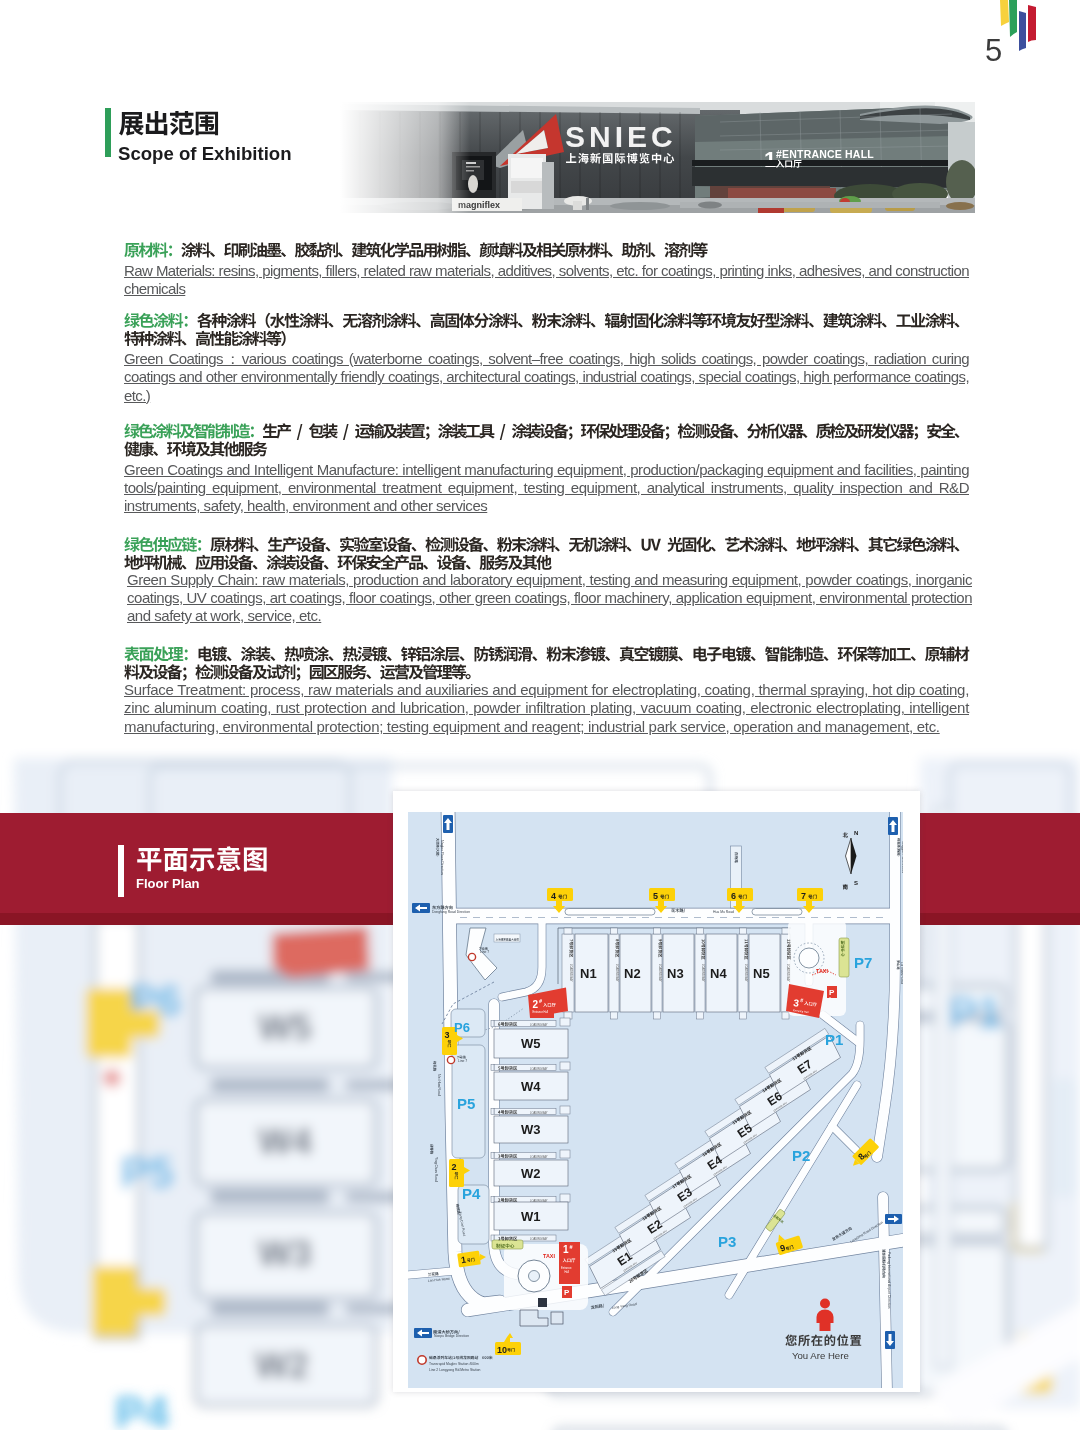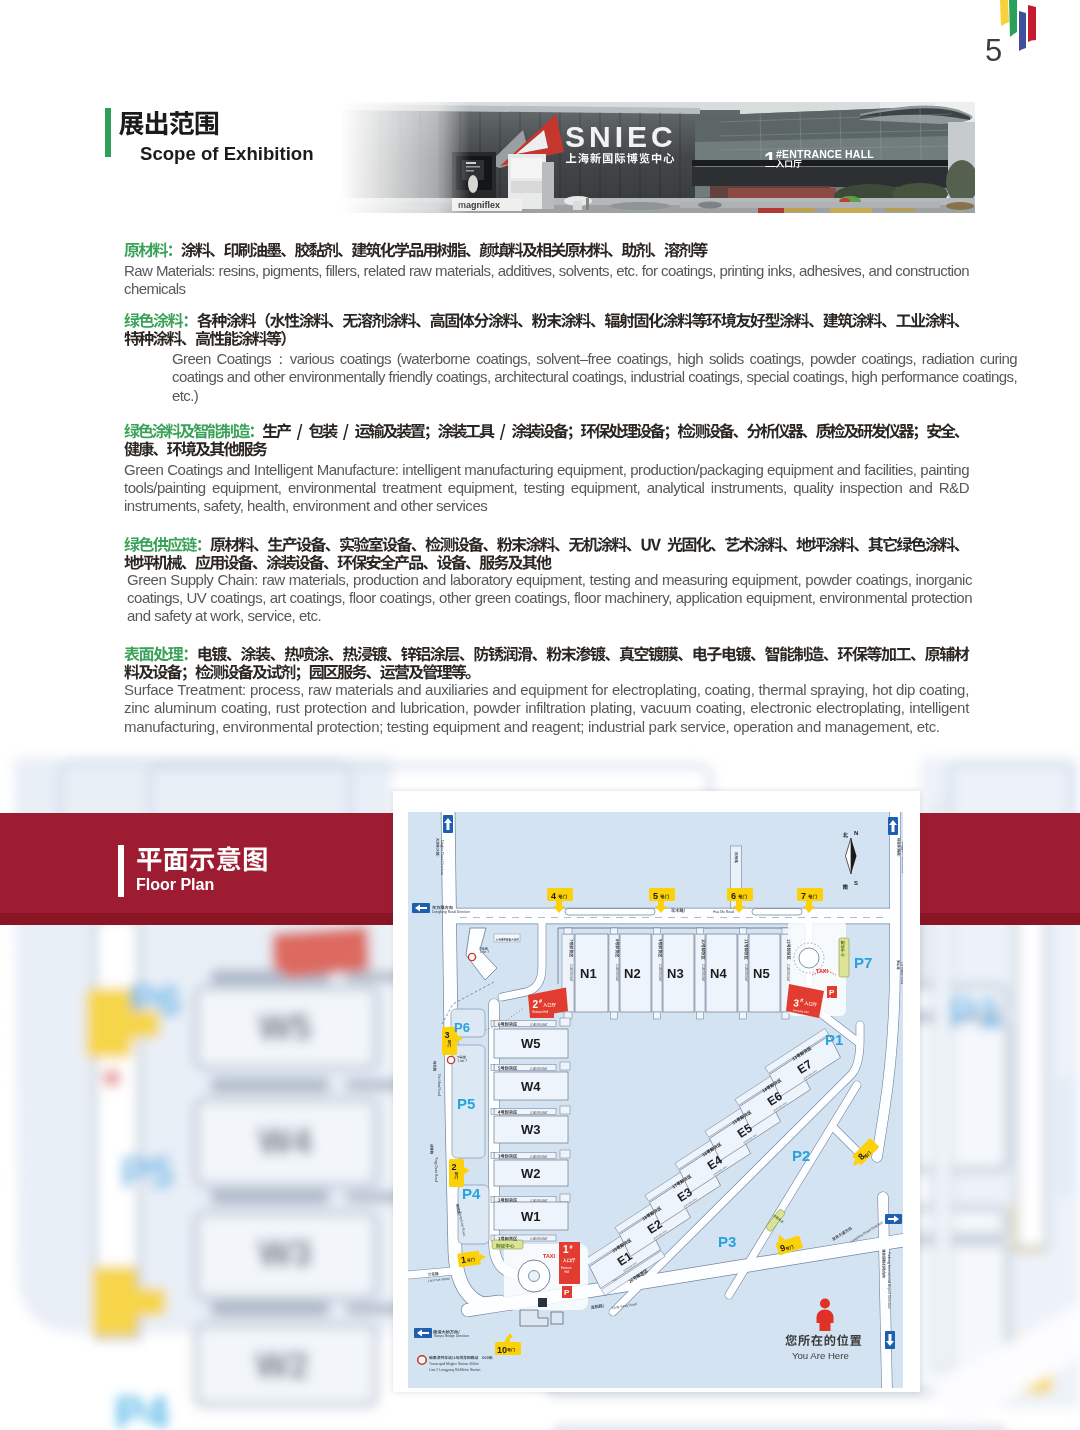--- a/index.html
+++ b/index.html
@@ -1,35 +1,35 @@
 <!DOCTYPE html>
 <html><head>
 <meta charset="utf-8">
 <style>
   html,body{margin:0;padding:0;background:#fff;}
   body{width:1080px;height:1430px;position:relative;overflow:hidden;
        font-family:"Liberation Sans",sans-serif;}
   .abs{position:absolute;}
-  .en{color:#57585a;font-size:15px;line-height:18.3px;text-align:justify;}
+  .en{color:#57585a;font-size:15px;line-height:18.3px;text-align:justify;text-decoration:underline;}
 </style>
 </head>
 <body>
 
 <svg class="abs" style="left:995px;top:0;" width="50" height="56" viewBox="0 0 50 56">
   <path d="M5,0 L13,0 L14,22 Q9.5,24 6,26 Z" fill="#f7d13c"></path>
   <path d="M14,0 L22,0 L22,32 Q18,34 15,37 Z" fill="#2ba05a"></path>
   <path d="M24,11 L31,13 L31,48 Q27,49 24,51 Z" fill="#3d4f9d"></path>
   <path d="M33,5 L41,7 L41,40 Q36,40 33,42 Z" fill="#c41b31"></path>
 </svg>
 
 <div class="abs" style="left:985px;top:33px;font-size:31px;color:#3c3c3c;">5</div>
 
 <div class="abs" style="left:105px;top:108px;width:6px;height:49px;background:#2e9e59;"></div>
 
-<div class="abs" style="left:118px;top:143px;font-size:18.6px;font-weight:bold;color:#1b1b1d;margin-left:22px;">Scope of Exhibition</div>
+<div class="abs" style="left:118px;top:143px;font-size:18.6px;font-weight:bold;color:#1b1b1d;">Scope of Exhibition</div>
 
 <svg class="abs" style="left:340px;top:102px;" width="635" height="111" viewBox="0 0 635 111">
   <defs>
     <linearGradient id="fade" x1="0" y1="0" x2="1" y2="0">
       <stop offset="0" stop-color="#fff" stop-opacity="1"></stop>
       <stop offset="0.75" stop-color="#fff" stop-opacity="0.55"></stop>
       <stop offset="1" stop-color="#fff" stop-opacity="0"></stop>
     </linearGradient>
     <linearGradient id="fac" x1="0" y1="0" x2="0" y2="1">
       <stop offset="0" stop-color="#63686b"></stop>
@@ -133,21 +133,21 @@
   <rect x="171" y="79" width="32" height="12" fill="#d8d8d8"></rect>
   <rect x="112" y="96" width="70" height="13" fill="#efefed"></rect>
   <text x="118" y="106" font-family="Liberation Sans,sans-serif" font-size="9" font-weight="bold" fill="#3a3a3a">magniflex</text>
   <rect x="202" y="60" width="12" height="47" fill="#b8bcbe"></rect>
 
   <rect x="0" y="0" width="130" height="111" fill="url(#fade)"></rect>
 </svg>
 
 <div class="abs en" style="left:124px;top:261.5px;width:845px;letter-spacing:-0.6px;">Raw Materials: resins, pigments, fillers, related raw materials, additives, solvents, etc. for coatings, printing inks, adhesives, and construction chemicals</div>
 
-<div class="abs en" style="left:124px;top:350px;width:845px;letter-spacing:-0.6px;margin-left:48px;">Green Coatings：various coatings (waterborne coatings, solvent–free coatings, high solids coatings, powder coatings, radiation curing coatings and other environmentally friendly coatings, architectural coatings, industrial coatings, special coatings, high performance coatings, etc.)</div>
+<div class="abs en" style="left:124px;top:350px;width:845px;letter-spacing:-0.6px;">Green Coatings：various coatings (waterborne coatings, solvent–free coatings, high solids coatings, powder coatings, radiation curing coatings and other environmentally friendly coatings, architectural coatings, industrial coatings, special coatings, high performance coatings, etc.)</div>
 
 <div class="abs en" style="left:124px;top:460.5px;width:845px;letter-spacing:-0.48px;">Green Coatings and Intelligent Manufacture: intelligent manufacturing equipment, production/packaging equipment and facilities, painting tools/painting equipment, environmental treatment equipment, testing equipment, analytical instruments, quality inspection and R&amp;D instruments, safety, health, environment and other services</div>
 
 <div class="abs en" style="left:127px;top:570.5px;width:845px;letter-spacing:-0.48px;">Green Supply Chain: raw materials, production and laboratory equipment, testing and measuring equipment, powder coatings, inorganic coatings, UV coatings, art coatings, floor coatings, other green coatings, floor machinery, application equipment, environmental protection and safety at work, service, etc.</div>
 
 <div class="abs en" style="left:124px;top:681px;width:845px;letter-spacing:-0.32px;">Surface Treatment: process, raw materials and auxiliaries and equipment for electroplating, coating, thermal spraying, hot dip coating, zinc aluminum coating, rust protection and lubrication, powder infiltration plating, vacuum coating, electronic electroplating, intelligent manufacturing, environmental protection; testing equipment and reagent; industrial park service, operation and management, etc.</div>
 
 <svg class="abs" style="left:0;top:748px;" width="1080" height="682" viewBox="0 0 1080 682">
   <defs>
       <filter id="bgb" x="-5%" y="-5%" width="110%" height="110%">
@@ -228,21 +228,21 @@
     <rect x="952" y="120" width="60" height="26" rx="6" fill="#dfe9f4"></rect>
     <rect x="1052" y="330" width="24" height="120" rx="8" fill="#e4edf6"></rect>
   </g>
 </svg>
 
 <div class="abs" style="left:0;top:813px;width:1080px;height:100px;background:#9e1c31;"></div>
 <div class="abs" style="left:0;top:913px;width:1080px;height:12px;background:#8a1525;"></div>
 
 <div class="abs" style="left:118px;top:845px;width:6px;height:52px;background:#fff;"></div>
 
-<div class="abs" style="left:136px;top:876px;font-size:16px;font-weight:bold;color:#fff;">Floor Plan</div>
+<div class="abs" style="left:136px;top:876px;font-size:13px;font-weight:bold;color:#fff;">Floor Plan</div>
 
 <div class="abs" style="left:393px;top:791px;width:527px;height:601px;background:#fff;box-shadow:0 0 6px rgba(60,60,80,0.18);"></div>
 
 <svg class="abs" style="left:408px;top:812px;" width="495" height="576" viewBox="0 0 495 576">
 
   <rect x="0" y="0" width="495" height="576" fill="#d4e3f2"></rect>
   <g stroke-linejoin="round" stroke-linecap="round">
 
     <g fill="none" stroke="#7285a0" stroke-width="14.6">
       <path d="M40,-3 L44,300 L47,440 Q49,483 75,492 L92,490"></path>

